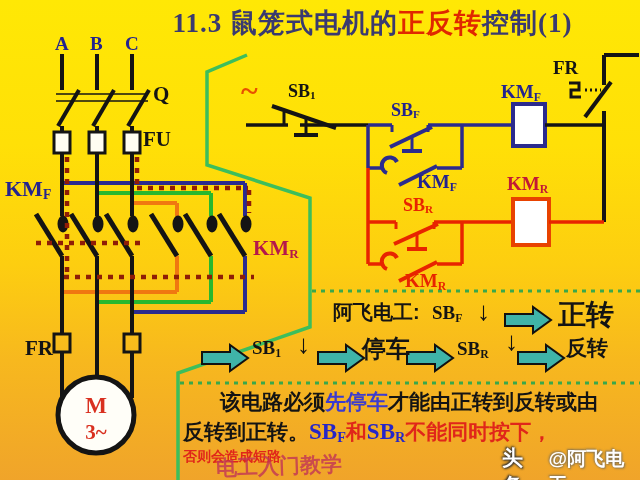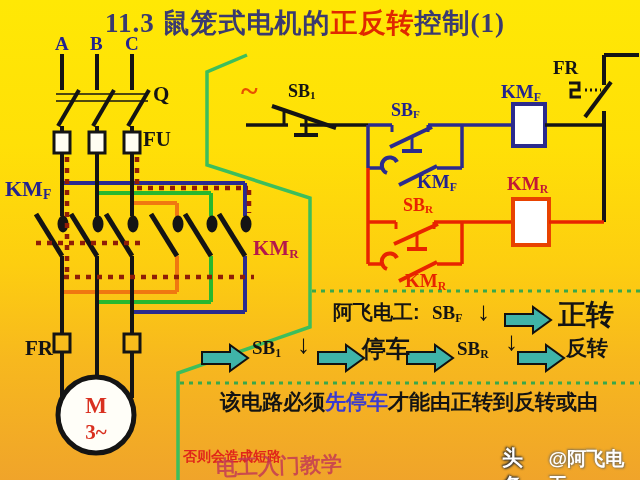--- a/index.html
+++ b/index.html
@@ -10,21 +10,21 @@
   }
   .lbl{position:absolute;white-space:nowrap;line-height:1;}
   .serif{font-family:"Liberation Serif","DejaVu Serif",serif;font-weight:bold;}
   .sans{font-family:"Liberation Sans","DejaVu Sans",sans-serif;font-weight:bold;}
   .navy{color:#23238f;}
   .black{color:#141414;}
   .red{color:#e82400;}
   .crimson{color:#b5174b;}
   .coilred{color:#c21836;}
   sub{font-size:0.62em;vertical-align:-0.22em;font-weight:bold;}
-  .title{position:absolute;left:105px;top:5px;width:535px;
+  .title{position:absolute;left:105px;top:5px;width:535px;text-align:center;
     font-family:"Liberation Serif","DejaVu Serif",serif;font-weight:bold;font-size:27px;
     color:#3a3a70;letter-spacing:1px;}
   .title .hl{color:#e02800;}
   svg{position:absolute;left:0;top:0;}
   .downarrow{font-weight:bold;color:#111;}
   .note-blue{color:#3b3bd0;}
   .note-red{color:#e0261a;}
   .sbblue{color:#2626c8;font-family:"Liberation Serif","DejaVu Serif",serif;font-weight:bold;font-size:23px;}
   .overlay-mark{position:absolute;left:216px;top:452px;font-size:21px;font-weight:bold;
     color:#c23555;opacity:.8;transform:rotate(-2deg);white-space:nowrap;}
@@ -227,20 +227,23 @@
   <span class="lbl serif black" style="left:252px;top:338px;font-size:19px"><span>SB</span><sub>1</sub></span>
   <span class="lbl downarrow" style="left:297px;top:331px;font-size:26px">↓</span>
   <span class="lbl sans black" style="left:362px;top:337px;font-size:24px">停车</span>
   <span class="lbl serif black" style="left:457px;top:339px;font-size:19px"><span>SB</span><sub>R</sub></span>
   <span class="lbl downarrow" style="left:505px;top:328px;font-size:26px">↓</span>
   <span class="lbl sans black" style="left:566px;top:337px;font-size:21px">反转</span>
 
   <div class="lbl sans" style="left:220px;top:391px;font-size:21px">
     <span class="black">该电路必须</span><span class="note-blue">先停车</span><span class="black">才能由正转到反转或由</span>
   </div>
+  <div class="lbl sans" style="left:183px;top:420px;font-size:21px">
+    <span class="black">反转到正转。</span><span class="sbblue"><span>SB</span><sub>F</sub></span><span class="note-red">和</span><span class="sbblue"><span>SB</span><sub>R</sub></span><span class="note-red">不能同时按下，</span>
+  </div>
   <div class="lbl sans note-red" style="left:183px;top:449px;font-size:14px">否则会造成短路</div>
   <div class="overlay-mark sans">电工入门教学</div>
 
   <div class="watermark">
     <span class="wm-brand">头条</span>
     <span class="wm-handle">@阿飞电工</span>
   </div>
 
 </div>
 

